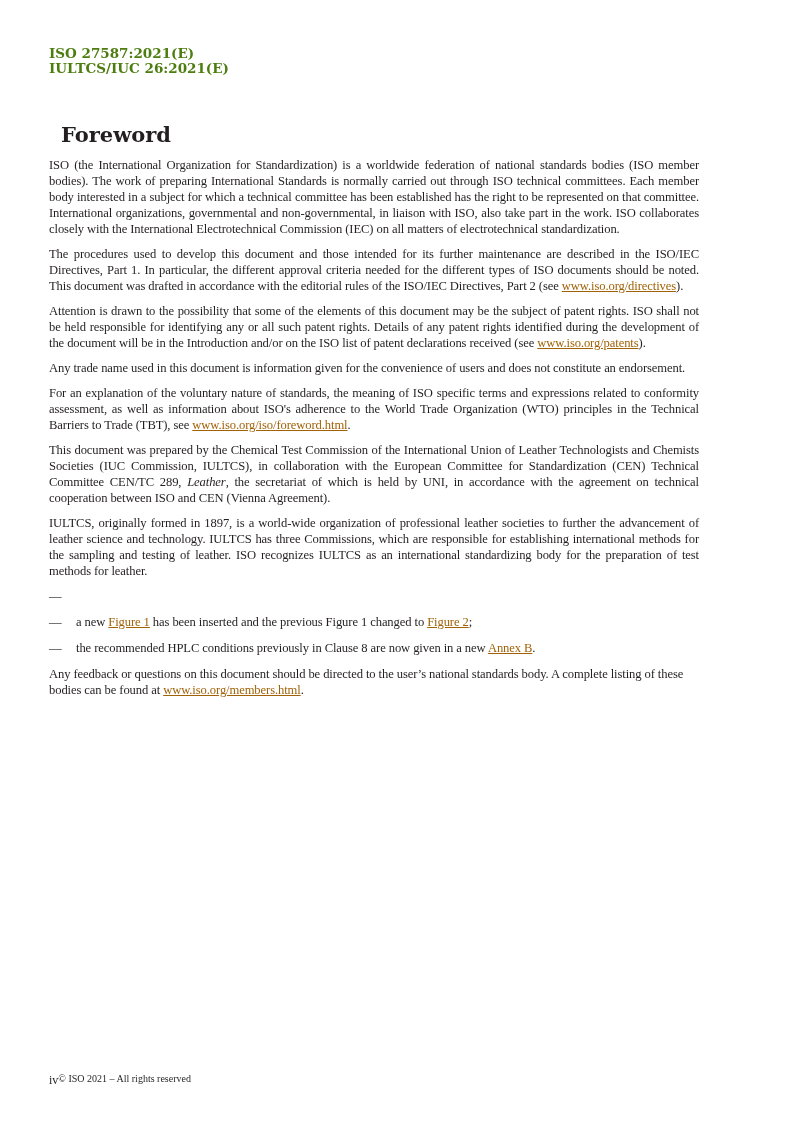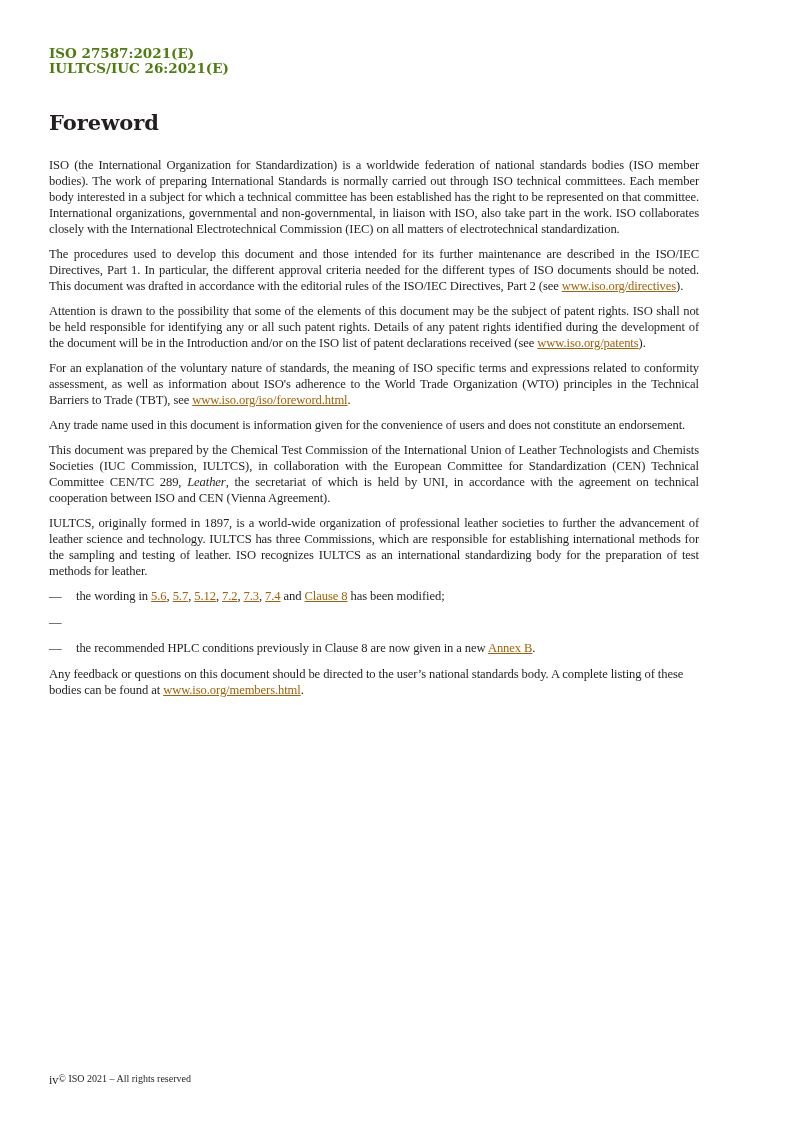--- a/index.html
+++ b/index.html
@@ -9,21 +9,21 @@
     color: #231f20;
   }
   .header {
     position: absolute; left: 49px; top: 46px;
     font-family: "DejaVu Serif", serif; font-weight: bold;
     font-size: 13.5px; line-height: 15px; color: #4d7c0f;
   }
   .title {
     position: absolute; left: 49px; top: 110px;
     font-family: "DejaVu Serif", serif; font-weight: bold;
-    font-size: 21px; line-height: 26px; color: #231f20; margin: 0;
+    font-size: 21px; line-height: 26px; color: #231f20; margin: 12px;
   }
   .body {
     position: absolute; left: 49px; top: 155px; width: 650px;
   }
   p, .item {
     margin: 2px 0 9px 0;
     font-family: "Liberation Serif", serif;
     font-size: 12.6px; line-height: 16px;
     text-align: justify; letter-spacing: -0.1px;
   }
@@ -48,36 +48,36 @@
 
 <h1 class="title">Foreword</h1>
 
 <div class="body">
   <p>ISO (the International Organization for Standardization) is a worldwide federation of national standards bodies (ISO member bodies). The work of preparing International Standards is normally carried out through ISO technical committees. Each member body interested in a subject for which a technical committee has been established has the right to be represented on that committee. International organizations, governmental and non-governmental, in liaison with ISO, also take part in the work. ISO collaborates closely with the International Electrotechnical Commission (IEC) on all matters of electrotechnical standardization.</p>
 
   <p><span>The procedures used to develop this document and those intended for its further maintenance are described in the ISO/IEC Directives, Part 1. In particular, the different approval criteria needed for the different types of ISO documents should be noted. This document was drafted in accordance with the editorial rules of the ISO/IEC Directives, Part 2 (see </span><a>www.iso.org/directives</a><span>).</span></p>
 
   <p><span>Attention is drawn to the possibility that some of the elements of this document may be the subject of patent rights. ISO shall not be held responsible for identifying any or all such patent rights. Details of any patent rights identified during the development of the document will be in the Introduction and/or on the ISO list of patent declarations received (see </span><a>www.iso.org/patents</a><span>).</span></p>
 
+  <p>Any trade name used in this document is information given for the convenience of users and does not constitute an endorsement.</p>
+
   <p><span>For an explanation of the voluntary nature of standards, the meaning of ISO specific terms and expressions related to conformity assessment, as well as information about ISO's adherence to the World Trade Organization (WTO) principles in the Technical Barriers to Trade (TBT), see </span><a>www.iso.org/iso/foreword.html</a><span>.</span></p>
-
-  <p>Any trade name used in this document is information given for the convenience of users and does not constitute an endorsement.</p>
 
   <p><span>This document was prepared by the Chemical Test Commission of the International Union of Leather Technologists and Chemists Societies (IUC Commission, IULTCS), in collaboration with the European Committee for Standardization (CEN) Technical Committee CEN/TC 289, </span><i>Leather</i><span>, the secretariat of which is held by UNI, in accordance with the agreement on technical cooperation between ISO and CEN (Vienna Agreement).</span></p>
 
   <p>IULTCS, originally formed in 1897, is a world-wide organization of professional leather societies to further the advancement of leather science and technology. IULTCS has three Commissions, which are responsible for establishing international methods for the sampling and testing of leather. ISO recognizes IULTCS as an international standardizing body for the preparation of test methods for leather.</p>
 
 
   <div class="item">
     <span class="dash">—</span>
-    <span><span>the wording in </span><a>5.6</a><span>, </span><a>5.7</a><span>, </span><a>5.12</a><span>, </span><a>7.2</a><span>, </span><a>7.3</a><span>, </span><a>7.4</a><span> and </span><a>Clause 8</a><span> has been modified;</span></span>
   </div>
 
   <div class="item">
     <span class="dash">—</span>
+    <span><span>a new </span><a>Figure 1</a><span> has been inserted and the previous Figure 1 changed to </span><a>Figure 2</a><span>;</span></span>
   </div>
 
   <div class="item">
     <span class="dash">—</span>
     <span><span>the recommended HPLC conditions previously in Clause 8 are now given in a new </span><a>Annex B</a><span>.</span></span>
   </div>
 
   <p class="left"><span>Any feedback or questions on this document should be directed to the user’s national standards body. A complete listing of these bodies can be found at </span><a>www.iso.org/members.html</a><span>.</span></p>
 </div>
 

